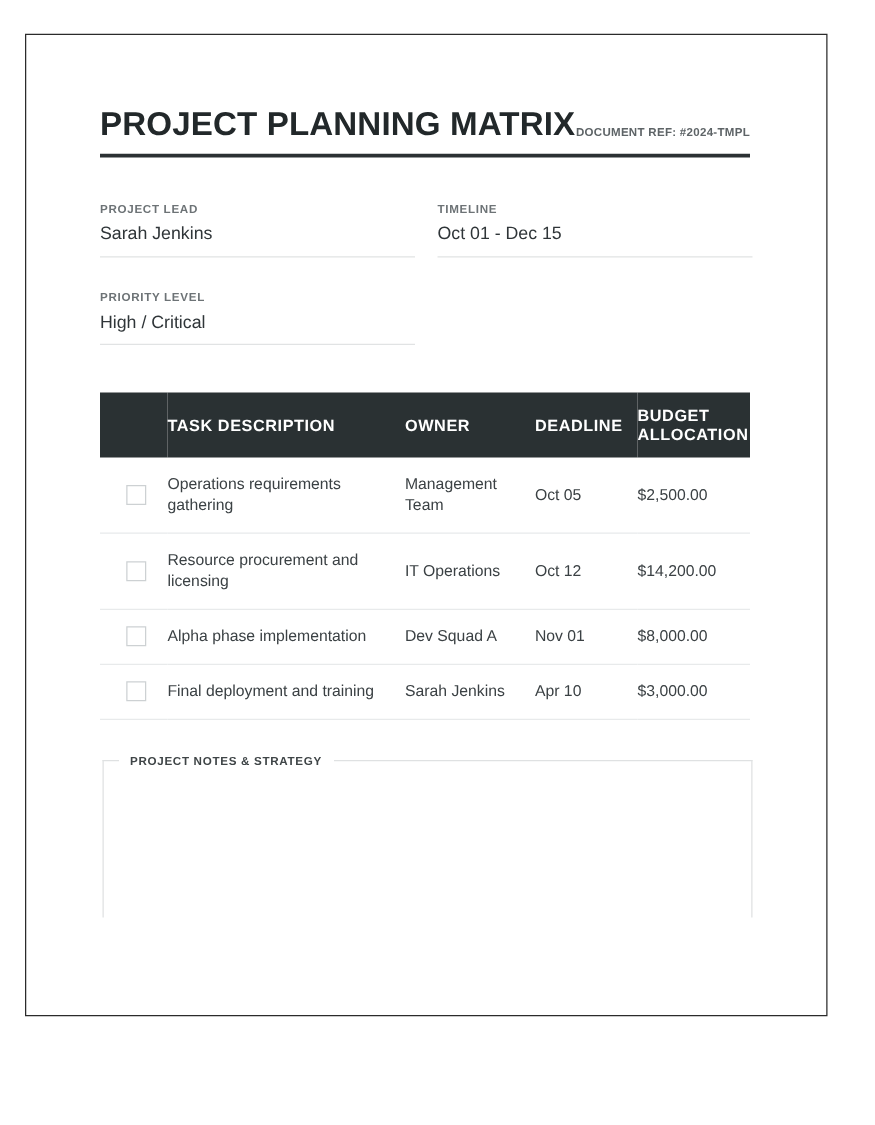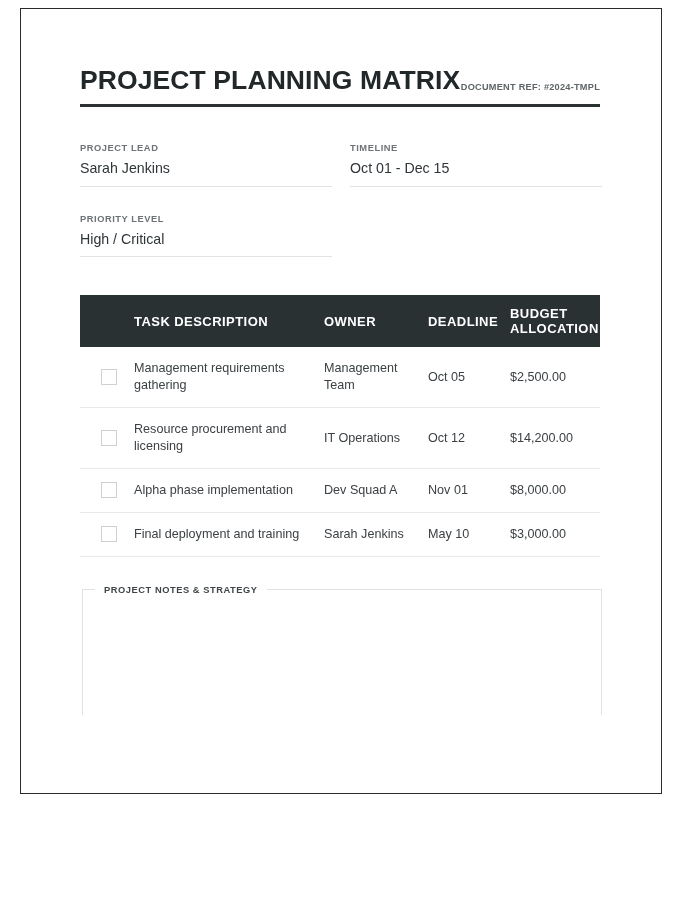--- a/index.html
+++ b/index.html
@@ -12,21 +12,21 @@
   }
   body {
     font-family: "Liberation Sans", sans-serif;
     -webkit-font-smoothing: antialiased;
   }
 
   
   .page-sheet {
     position: absolute;
     left: 20px;
-    top: 8px;
+    top: 27px;
     width: 642px;
     height: 786px;
     border: 1px solid #2b2b2b;
     box-sizing: border-box;
     background: #ffffff;
     overflow: hidden;
   }
 
   .page-inner {
     position: absolute;
@@ -200,21 +200,21 @@
           <th class="col-due">DEADLINE</th>
           <th class="col-budget">BUDGET ALLOCATION</th>
         </tr>
       </thead>
       <tbody>
 
         <tr>
           <td class="col-check">
             <span class="checkbox-square"></span>
           </td>
-          <td class="col-task">Management requirements gathering</td>
+          <td class="col-task">Operations requirements gathering</td>
           <td class="col-owner">Management Team</td>
           <td class="col-due">Oct 05</td>
           <td class="col-budget">$2,500.00</td>
         </tr>
 
         <tr>
           <td class="col-check">
             <span class="checkbox-square"></span>
           </td>
           <td class="col-task">Resource procurement and licensing</td>
@@ -233,21 +233,21 @@
           <td class="col-budget">$8,000.00</td>
         </tr>
 
 
         <tr>
           <td class="col-check">
             <span class="checkbox-square"></span>
           </td>
           <td class="col-task">Final deployment and training</td>
           <td class="col-owner">Sarah Jenkins</td>
-          <td class="col-due">May 10</td>
+          <td class="col-due">Apr 10</td>
           <td class="col-budget">$3,000.00</td>
         </tr>
 
       </tbody>
     </table>
 
     <fieldset class="notes-fieldset">
       <legend>PROJECT NOTES &amp; STRATEGY</legend>
       <div class="notes-body"></div>
     </fieldset>

